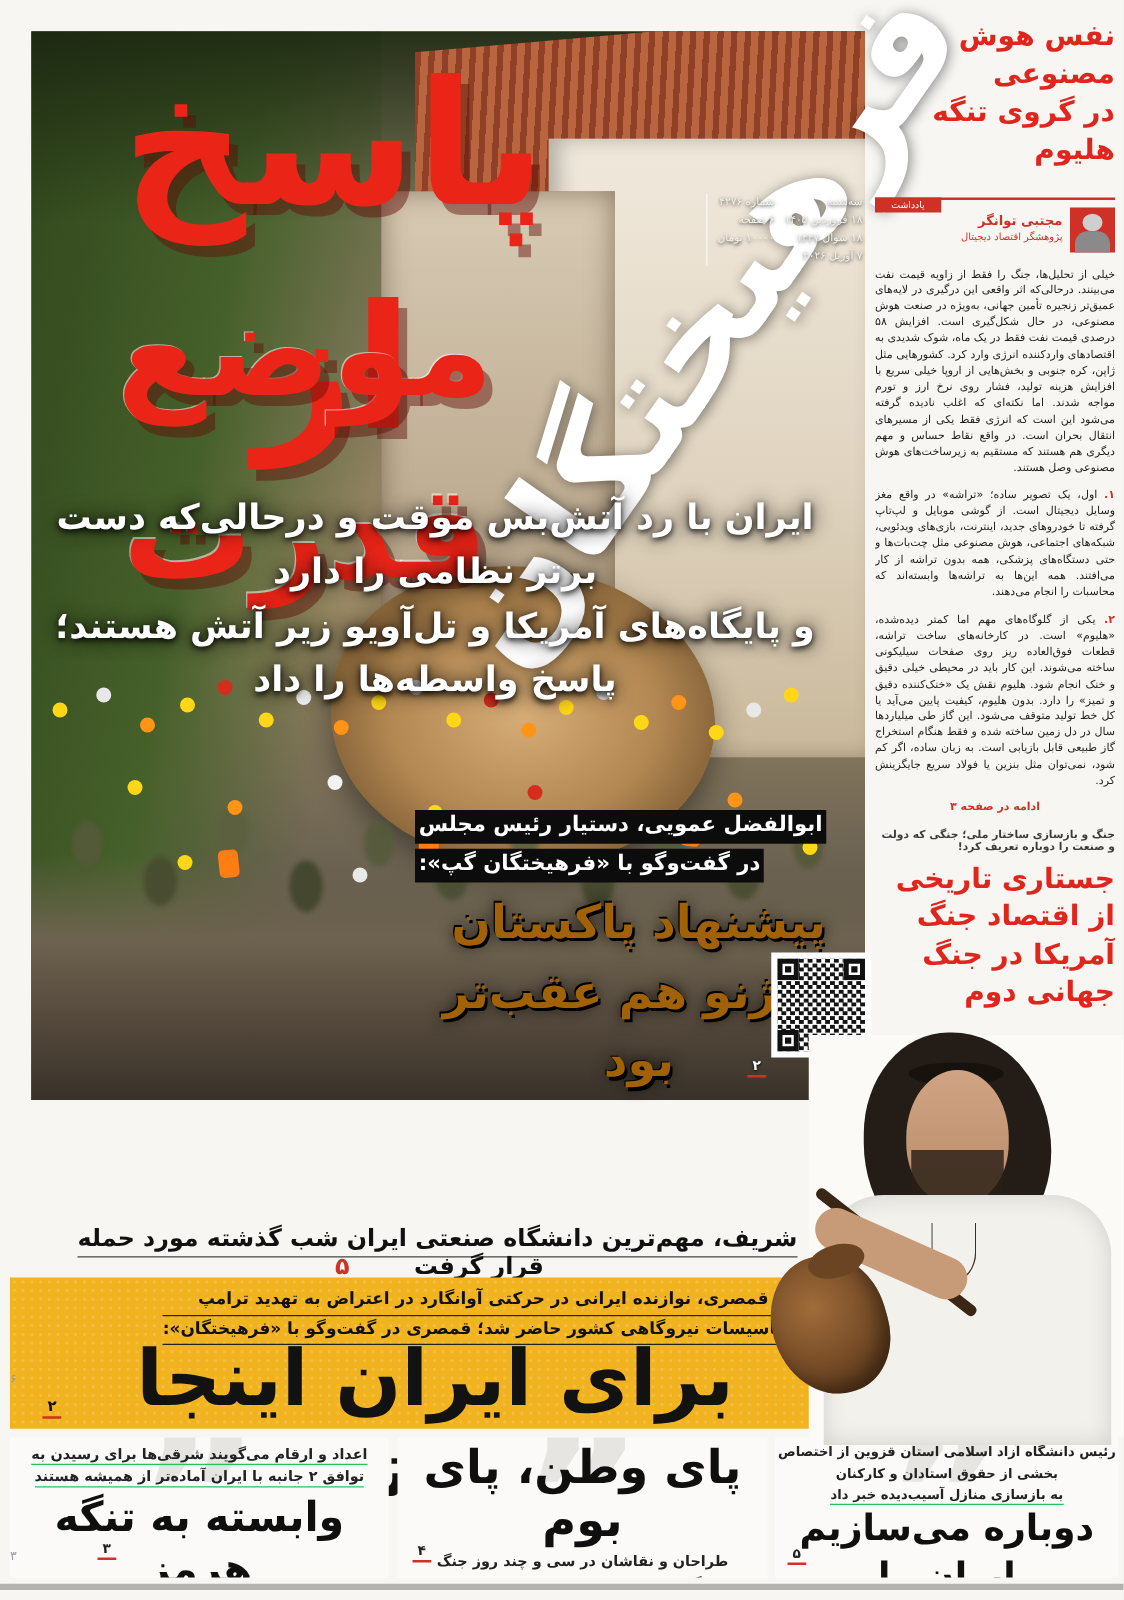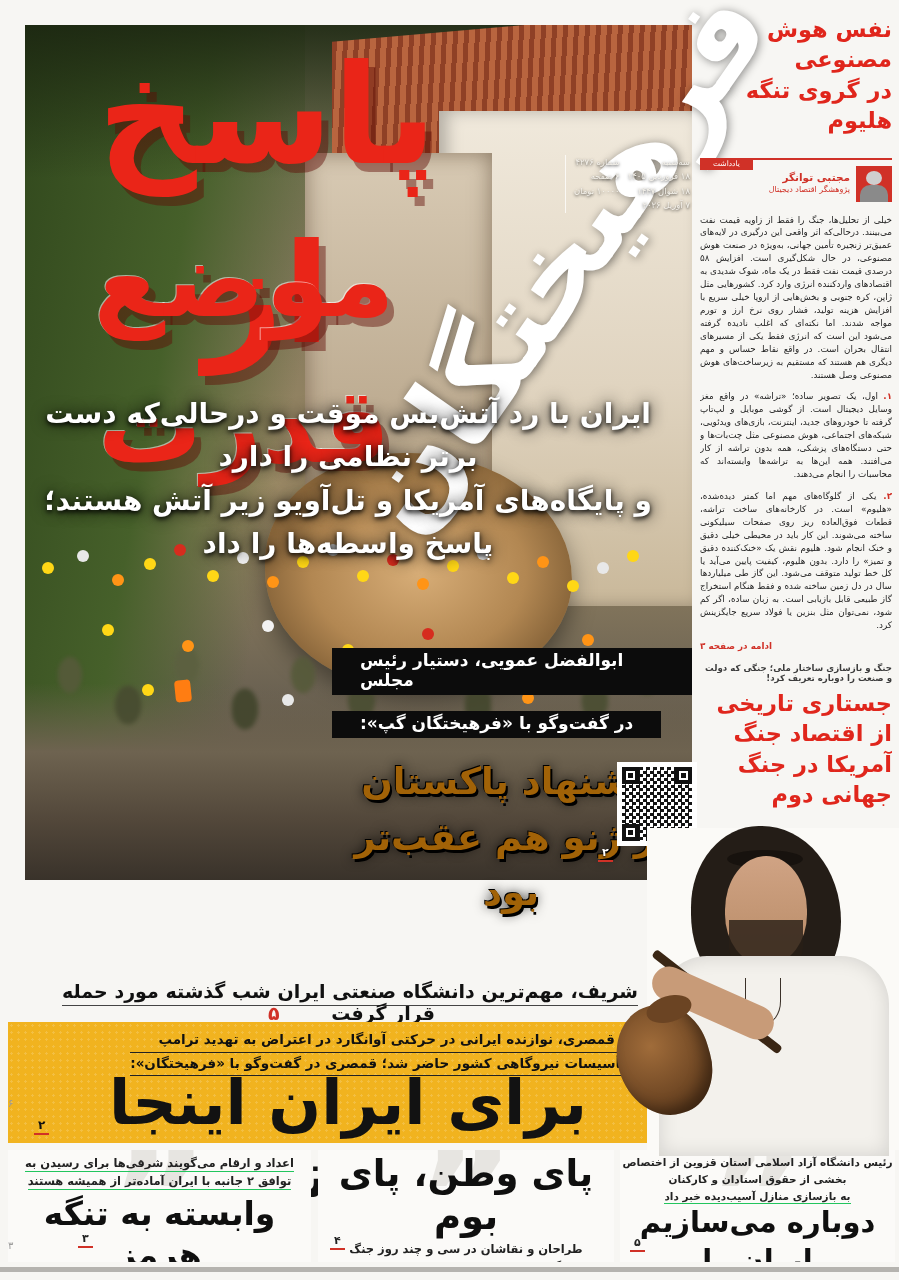--- a/index.html
+++ b/index.html
@@ -31,21 +31,21 @@
   .dateblock .dates{text-align:right;}
 
   
   .hl1{left:68px;top:26px;width:398px;text-align:center;font-size:138px;line-height:1.3;font-weight:bold;color:#ea2518;text-shadow:7px 9px 0 rgba(96,12,4,.45);}
   .hl2{left:26px;top:208px;width:436px;text-align:center;font-size:104px;line-height:1.4;font-weight:bold;color:#ea2518;text-shadow:7px 9px 0 rgba(96,12,4,.45), -1px -1px 0 rgba(255,255,255,.55);}
   .leadsub{left:38px;top:392px;width:620px;text-align:center;color:#fff;font-weight:bold;font-size:28px;line-height:1.55;text-shadow:0 2px 5px #000,0 0 16px rgba(0,0,0,.95);}
 
   
   .interview{left:330px;top:648px;width:362px;text-align:center;}
   .interview .chips{text-align:left;padding-left:2px;}
-  .chip{display:inline-block;background:#0c0c0c;color:#fff;font-size:17px;font-weight:bold;padding:2px 28px 5px;margin-bottom:16px;}
+  .chip{display:inline-block;background:#0c0c0c;color:#fff;font-size:17px;font-weight:bold;padding:2px 3px 5px;margin-bottom:4px;}
   .int-h{font-size:37px;font-weight:bold;color:#a16207;line-height:1.5;text-shadow:2px 3px 0 #000,-1px -1px 0 #000,0 0 12px rgba(0,0,0,.85);}
   .qr{left:617px;top:762px;width:80px;height:84px;background:#fff;padding:5px;box-sizing:border-box;}
   .qr-m{position:relative;width:100%;height:100%;background:conic-gradient(#141414 25%,#fff 0 50%,#141414 0 75%,#fff 0) 0 0/7px 7px;}
   .qr .f{position:absolute;width:17px;height:17px;border:4px solid #111;background:#fff;box-sizing:border-box;}
   .qr .f::after{content:"";position:absolute;left:2px;top:2px;width:5px;height:5px;background:#111;}
   .f.tl{left:5px;top:5px;} .f.tr{right:5px;top:5px;} .f.bl{left:5px;bottom:5px;}
   .qr-ref{left:598px;top:846px;color:#fff;font-size:11px;font-weight:bold;border-bottom:2px solid #d03127;padding:0 4px 1px;text-shadow:0 1px 2px #000;}
 
   
   .rcol{left:700px;top:14px;width:192px;height:1134px;overflow:hidden;}
@@ -54,21 +54,21 @@
   .by-tab{position:absolute;left:0;top:-2px;background:#d03127;color:#fff;font-size:7.5px;padding:1px 13px 2px;}
   .by-row{display:flex;flex-direction:row;align-items:center;justify-content:flex-start;gap:6px;height:100%;}
   .by-photo{width:36px;height:36px;background:#d03127;position:relative;flex:0 0 auto;overflow:hidden;}
   .by-photo .head{position:absolute;left:10px;top:5px;width:16px;height:14px;border-radius:50%;background:#cfcfcf;}
   .by-photo .torso{position:absolute;left:4px;top:19px;width:28px;height:18px;border-radius:10px 10px 0 0;background:#8a8a8a;}
   .by-meta{text-align:right;}
   .by-name{color:#d03127;font-weight:bold;font-size:10.5px;line-height:1.3;}
   .by-role{color:#d03127;font-size:8px;line-height:1.3;}
   .bodytxt{font-size:8.8px;line-height:1.47;color:#1f1f1f;text-align:justify;margin:0 0 9px;}
   .pnum{color:#d03127;font-weight:bold;}
-  .more{color:#d03127;font-weight:bold;font-size:8.8px;margin:0 0 12px;text-align:left;}
+  .more{color:#d03127;font-weight:bold;font-size:8.8px;margin:0 0 12px;text-align:center;}
   .kick2{font-size:8.6px;font-weight:bold;color:#3c3c3c;text-align:right;margin:6px 0 5px;}
 
   
   .story2-h{left:10px;top:886px;width:680px;text-align:center;font-size:56px;font-weight:bold;color:#0d0d0d;letter-spacing:-1px;}
   .story2-sub{left:40px;top:980px;width:620px;text-align:center;font-size:19px;font-weight:bold;color:#111;}
   .story2-sub .u{border-bottom:1.5px solid #444;padding-bottom:3px;margin-left:42px;}
   .pref{color:#d03127;font-weight:bold;border-bottom:2px solid #d03127;padding:0 3px 2px;}
 
   
   .yellow{left:8px;top:1022px;width:684px;height:121px;background:#f1b31f;background-image:radial-gradient(rgba(255,255,255,.16) 1px,transparent 1.4px);background-size:7px 7px;overflow:visible;}

